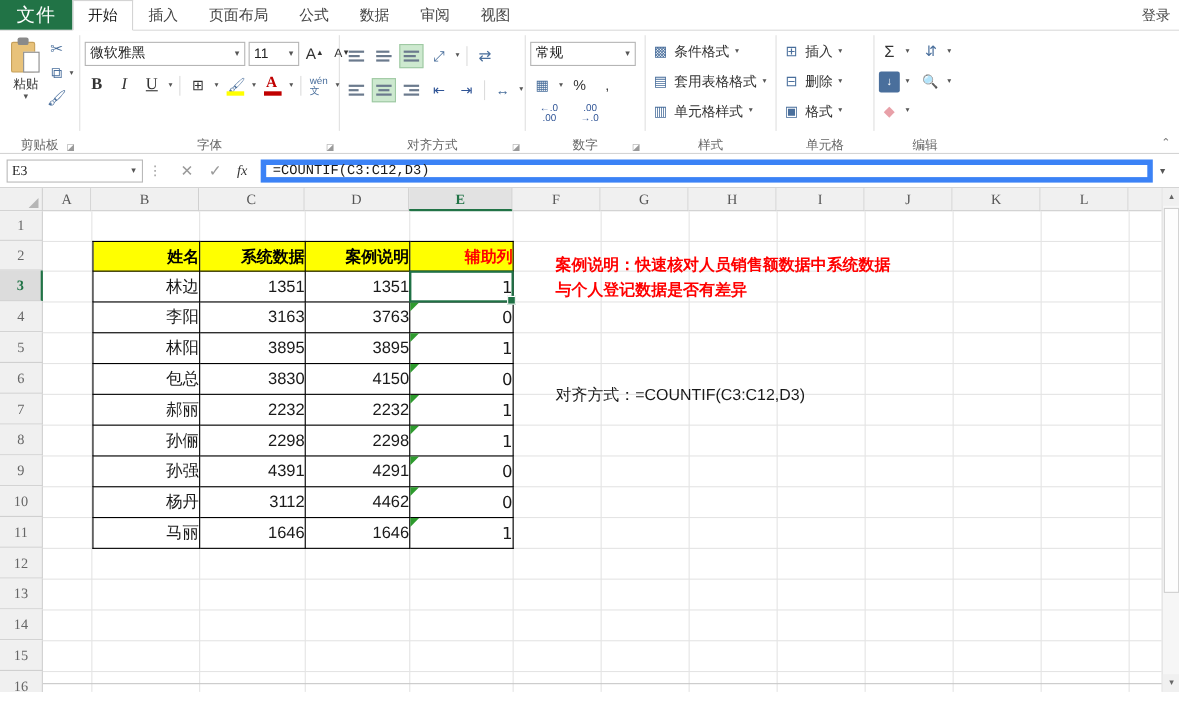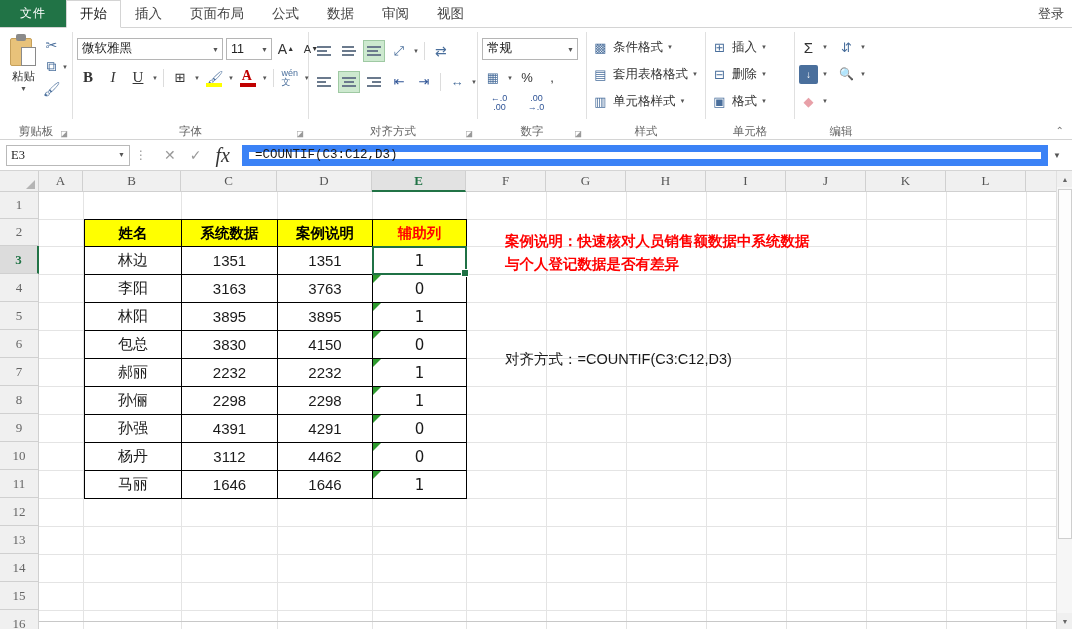--- a/index.html
+++ b/index.html
@@ -14,21 +14,21 @@
   
   .tabbar {
     position: relative; height: 28px; width: 100%;
     background: #ffffff;
     border-bottom: 1px solid #d4d4d4;
     display: flex; align-items: flex-end;
   }
   .tab-file {
     width: 66px; height: 28px; background: #217346; color: #ffffff;
     display: flex; align-items: center; justify-content: center;
-    font-size: 12px; letter-spacing: 1px;
+    font-size: 17px; letter-spacing: 1px;
   }
   .tab {
     height: 28px; padding: 0 13px; display: flex; align-items: center;
     font-size: 13.5px; color: #444444; background: transparent;
     border: 1px solid transparent; border-bottom: none;
   }
   .tab.active {
     background: #ffffff; color: #1a1a1a;
     border: 1px solid #d4d4d4; border-bottom: 1px solid #ffffff;
     margin-bottom: -1px; position: relative; z-index: 3;
@@ -129,23 +129,23 @@
     border-bottom: 1px solid #d4d4d4; background: #fff; padding: 0 6px;
   }
   .namebox {
     width: 124px; height: 21px; border: 1px solid #b9b9b9; background:#fff;
     display:flex; align-items:center; padding: 0 4px; font-size: 12.5px; color:#222;
     position: relative; font-family: "Liberation Serif", serif;
   }
   .nb-arrow { position:absolute; right:4px; font-size:7px; color:#555; }
   .dots { width: 22px; text-align:center; color:#9a9a9a; font-size: 12px; }
   .fxbtns { display:flex; align-items:center; gap:14px; padding: 0 12px; color:#9a9a9a; font-size: 14px; }
-  .fxb-fx { font-style: italic; font-family: "Liberation Serif", serif; color:#333; font-size: 20px;}
+  .fxb-fx { font-style: italic; font-family: "Liberation Serif", serif; color:#333; font-size: 13px;}
   .fxinput {
-    flex: 1; height: 21px; border: 7px solid #3b82f6; background:#fff;
+    flex: 1; height: 21px; border: 5px solid #3b82f6; background:#fff;
     display:flex; align-items:center; padding-left: 6px;
     font-family: "Liberation Mono", monospace; font-size: 12.5px; color:#1a1a1a;
   }
   .fx-exp { width: 18px; text-align:center; font-size: 8px; color:#555; }
 
   
   .gridwrap { position: relative; height: 458px; width: 1072px; overflow: hidden; background:#fff;}
   .colhdr { position: absolute; left:0; top:0; height: 21px; display:flex; }
   .corner {
     width: 39px; height: 21px; background: #f0f0f0; border-right:1px solid #d0d0d0; border-bottom:1px solid #d0d0d0;
@@ -170,21 +170,21 @@
   }
   .rh.sel { background:#dcdcdc; color:#217346; font-weight:600; border-right:2px solid #217346; }
 
   .cells { position:absolute; left:39px; top:21px; right:0; bottom:0; }
   .vline { position:absolute; top:0; bottom:0; width:1px; background:#e4e4e4; }
   .hline { position:absolute; left:0; right:0; height:1px; background:#e4e4e4; }
 
   
   .dtable { position:absolute; border-collapse: collapse; }
   .dtable td {
-    border: 1.6px solid #000000; text-align:center; vertical-align: middle;
+    border: 1.6px solid #000000; text-align:right; vertical-align: middle;
     font-family: "DejaVu Sans", sans-serif;
     margin-left: 42px;
   }
   td.hd { background:#ffff00; font-weight: bold; font-size: 14.5px; color:#000; }
   td.hd.red { color:#ff0000; }
   td.nm { font-size: 15px; color:#1a1a1a; font-family:"DejaVu Sans", sans-serif;}
   td.vl { font-size: 15px; color:#1a1a1a; font-family:"Liberation Sans", sans-serif;}
   td.aux { font-size: 15px; color:#1a1a1a; position: relative; }
   td.aux.flag::before {
     content:""; position:absolute; left:0px; top:0px;

